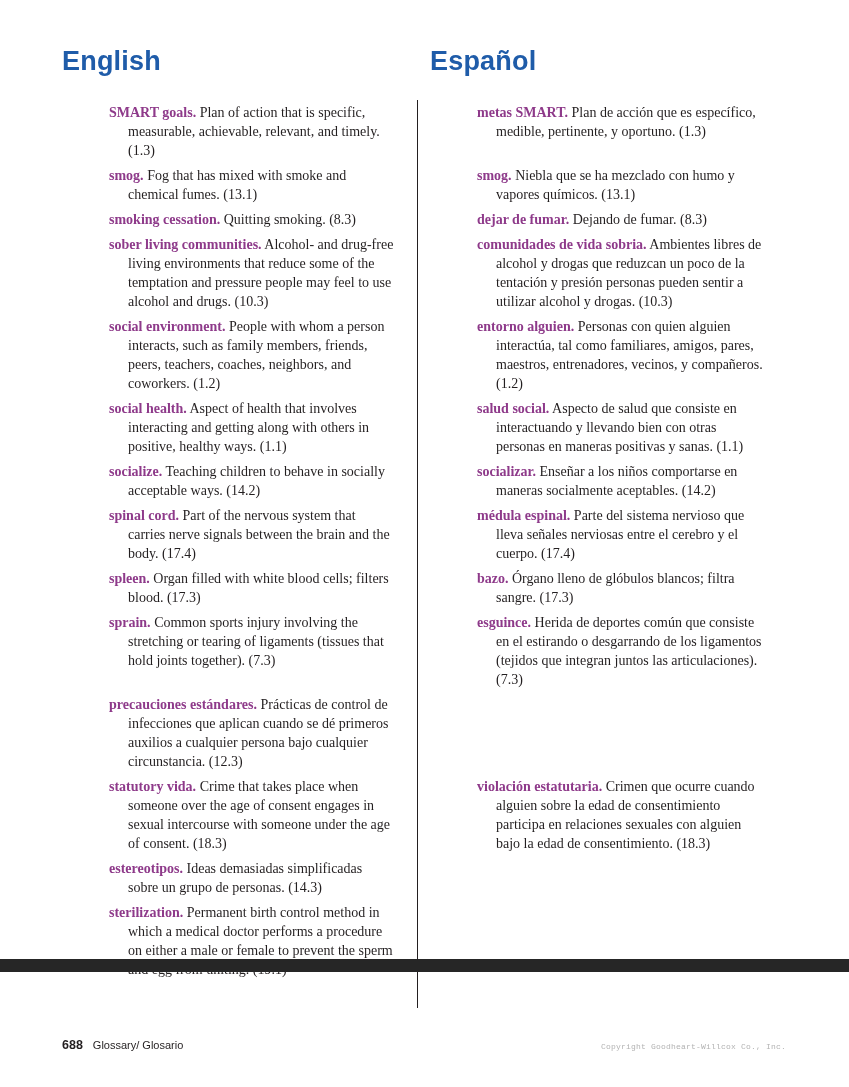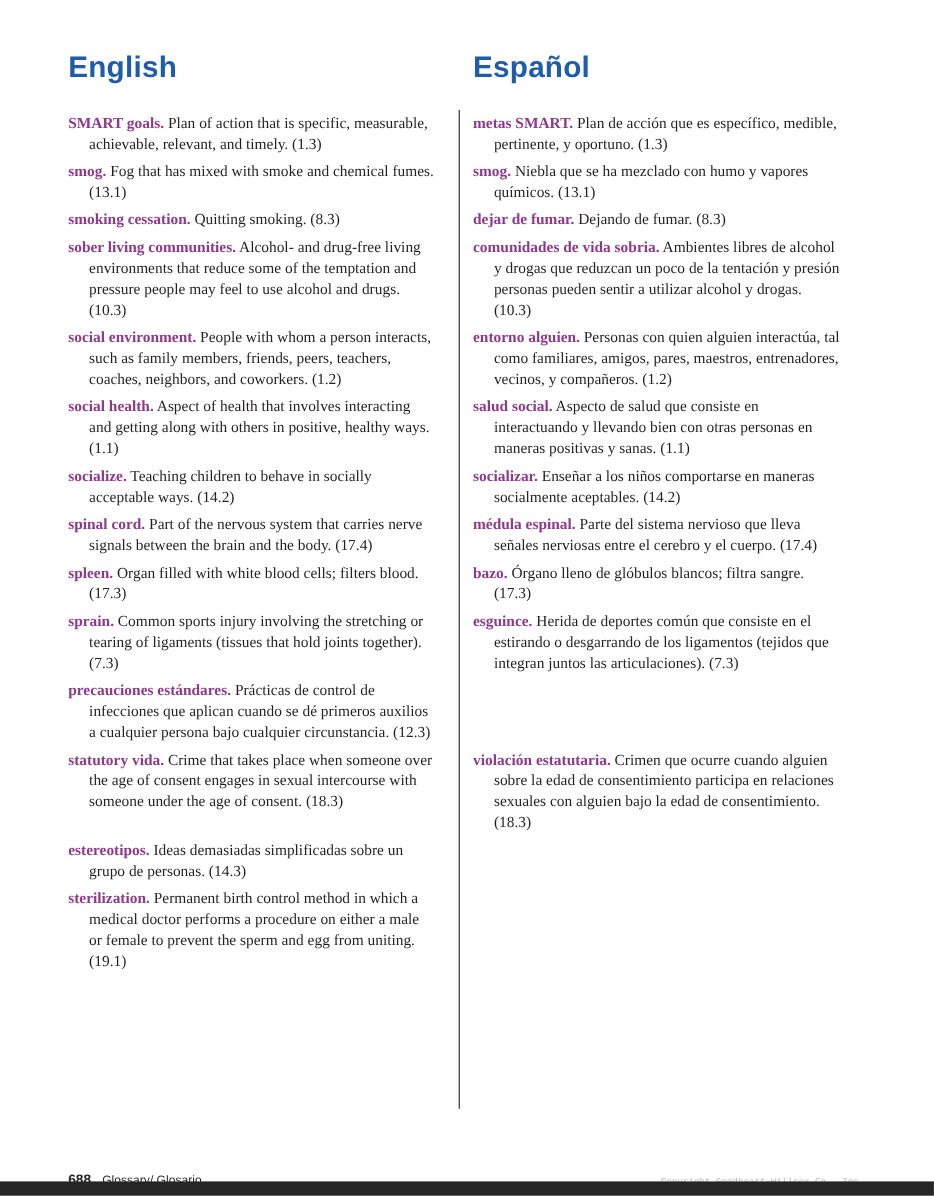--- a/index.html
+++ b/index.html
@@ -7,21 +7,21 @@
   body {
     background: #ffffff;
     font-family: "Liberation Serif", serif;
     color: #231f20;
     position: relative;
     overflow: hidden;
   }
   .page {
     position: relative;
     width: 849px;
-    height: 1087px;
+    height: 972px;
     padding: 46px 62px 0 62px;
   }
   .header-row {
     display: grid;
     grid-template-columns: 342px 342px;
     column-gap: 26px;
     margin-bottom: 26px;
   }
   .lang-header {
     font-family: "Liberation Sans", sans-serif;
@@ -38,20 +38,21 @@
     grid-template-columns: 342px 342px;
     column-gap: 26px;
     margin-bottom: 6px;
   }
   .entry {
     font-size: 14px;
     line-height: 19px;
     padding-left: 19px;
     text-indent: -19px;
     padding-right: 8px;
+    margin-left: 47px;
   }
   .term {
     font-weight: 700;
     color: #8e3a8a;
   }
   .column-divider {
     position: absolute;
     left: 417px;
     top: 100px;
     width: 1px;
@@ -64,21 +65,20 @@
     right: 63px;
     top: 1038px;
     display: flex;
     justify-content: space-between;
     align-items: baseline;
   }
   .footer-left {
     font-family: "Liberation Sans", sans-serif;
     font-size: 11px;
     color: #231f20;
-    margin-top: 27px;
   }
   .page-number {
     font-weight: 700;
     font-size: 12.5px;
     margin-right: 10px;
   }
   .copyright {
     font-family: Liberation Mono, monospace;
     font-size: 8px;
     color: #b3b3b3;

